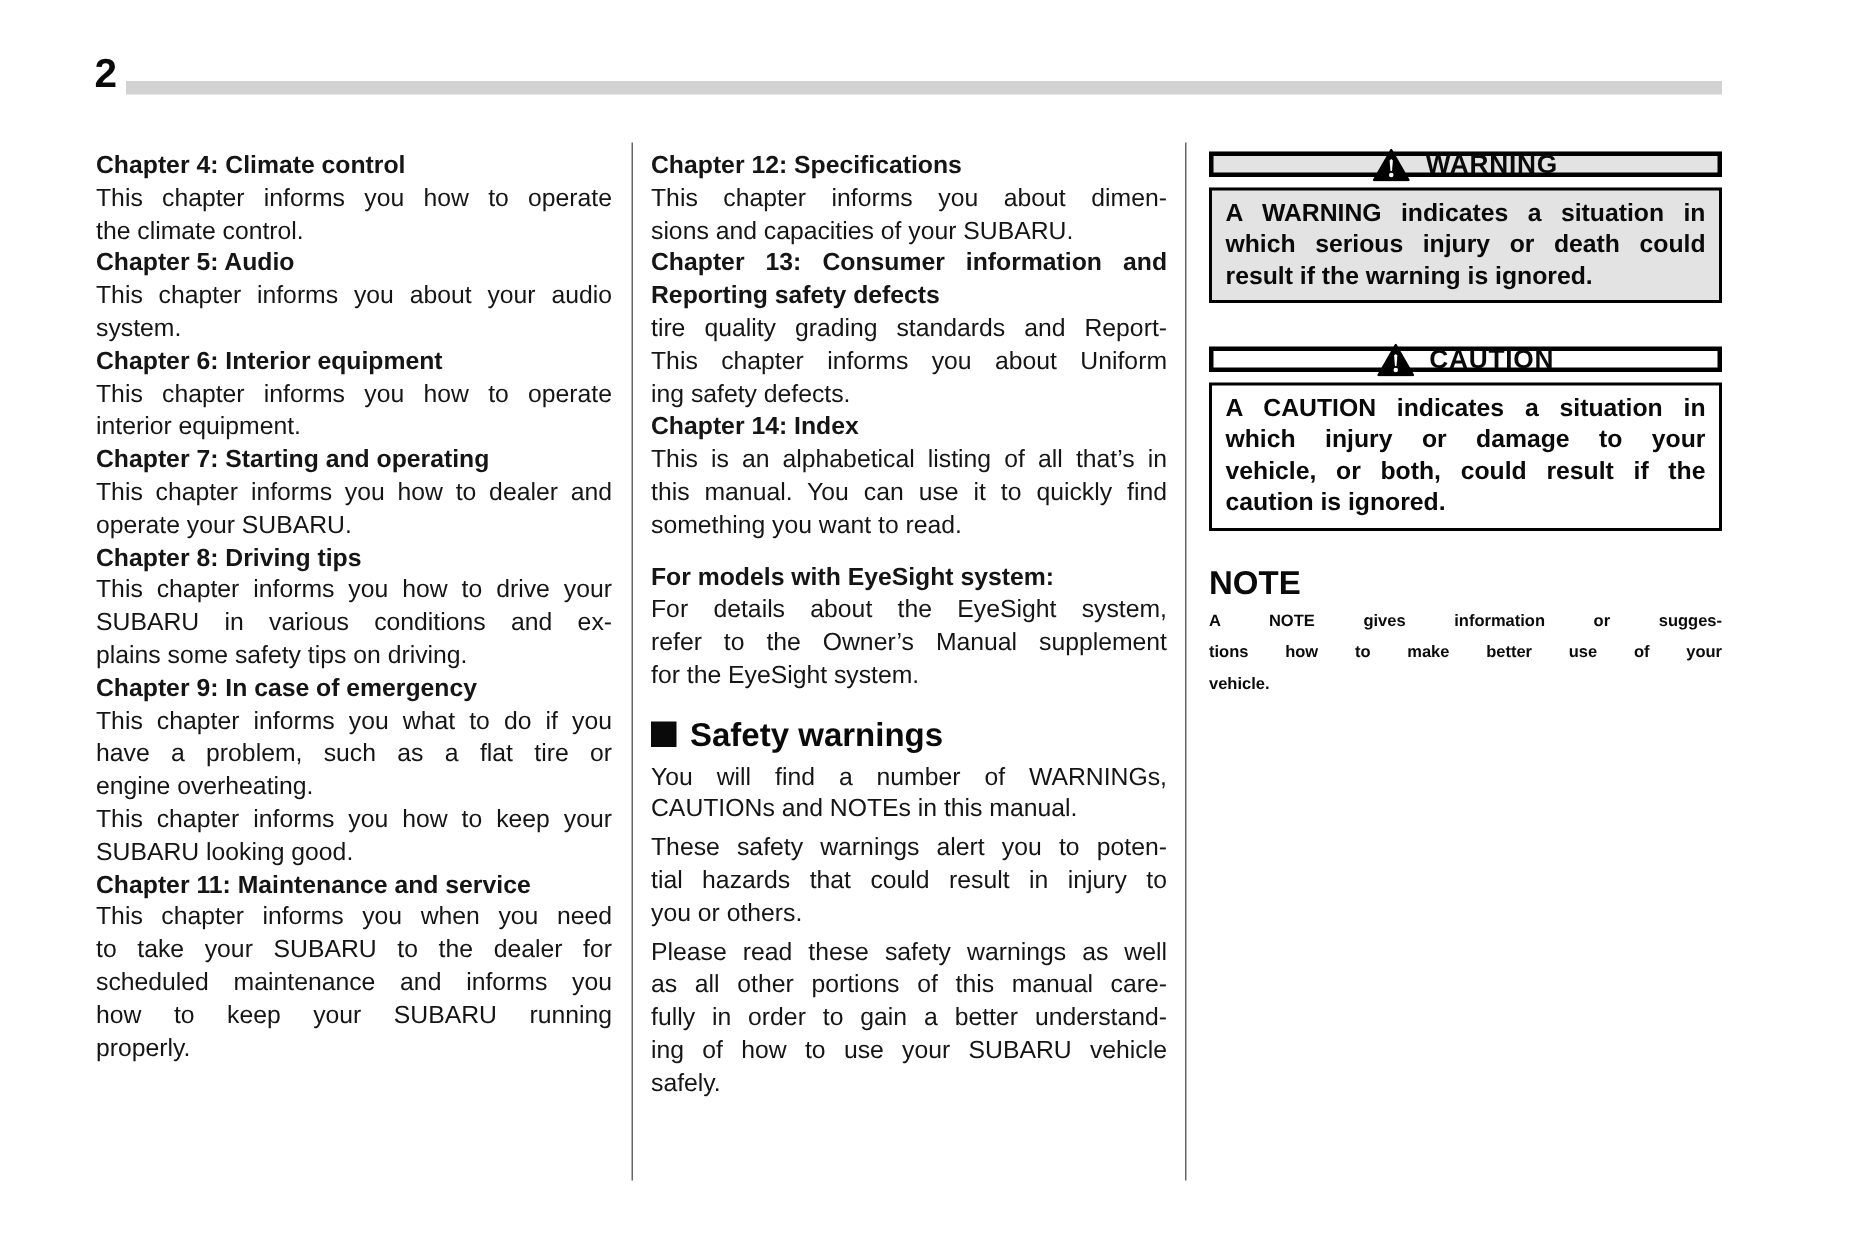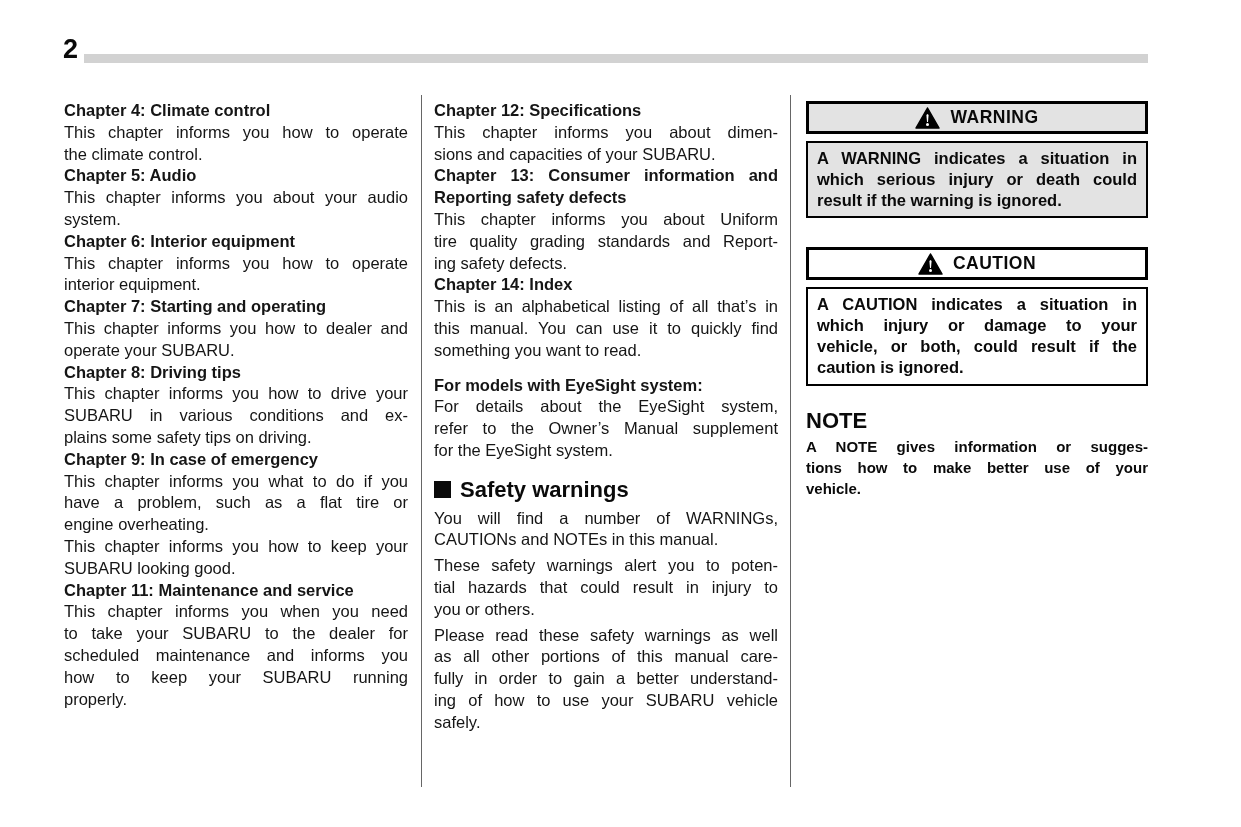--- a/index.html
+++ b/index.html
@@ -56,21 +56,21 @@
   .square-icon {
     display: inline-block; width: 17px; height: 17px;
     background: #0a0a0a; margin-right: 9px; flex: 0 0 auto;
   }
   .safety-paras .block + .block { margin-top: 4px; }
 
   
   .alert-header {
     box-sizing: border-box;
     border: 3px solid #000;
-    height: 33px;
+    height: 17px;
     display: flex; align-items: center; justify-content: center;
     font-size: 17.5px; font-weight: bold; letter-spacing: 0.5px;
     color: #0a0a0a;
   }
   .alert-header.grayfill { background: #e3e3e3; }
   .alert-header.whitefill { background: #ffffff; }
   .alert-header svg { margin-right: 10px; display: block; }
 
   .alert-body {
     box-sizing: border-box;
@@ -86,21 +86,21 @@
 
   .warning-box { margin-top: 2px; }
   .caution-box { margin-top: 29px; }
 
   .note-section { margin-top: 24px; }
   .note-heading {
     font-size: 22px; font-weight: bold; color: #0a0a0a;
     margin-bottom: 5px;
   }
   .note-body {
-    font-weight: bold; font-size: 15px; line-height: 21px;
+    font-weight: bold; font-size: 11px; line-height: 21px;
     color: #0a0a0a;
   }
 </style>
 </head>
 <body>
 
 <div class="page">
 
   <div class="page-number">2</div>
   <div class="header-rule"></div>
@@ -175,22 +175,22 @@
         </div>
         <div class="block bd">
           <div class="ln j">This chapter informs you about dimen-</div>
           <div class="ln">sions and capacities of your SUBARU.</div>
         </div>
         <div class="block hd">
           <div class="ln j">Chapter 13: Consumer information and</div>
           <div class="ln">Reporting safety defects</div>
         </div>
         <div class="block bd">
+          <div class="ln j">tire quality grading standards and Report-</div>
           <div class="ln j">This chapter informs you about Uniform</div>
-          <div class="ln j">tire quality grading standards and Report-</div>
           <div class="ln">ing safety defects.</div>
         </div>
         <div class="block hd">
           <div class="ln">Chapter 14: Index</div>
         </div>
         <div class="block bd">
           <div class="ln j">This is an alphabetical listing of all that’s in</div>
           <div class="ln j">this manual. You can use it to quickly find</div>
           <div class="ln">something you want to read.</div>
         </div>

